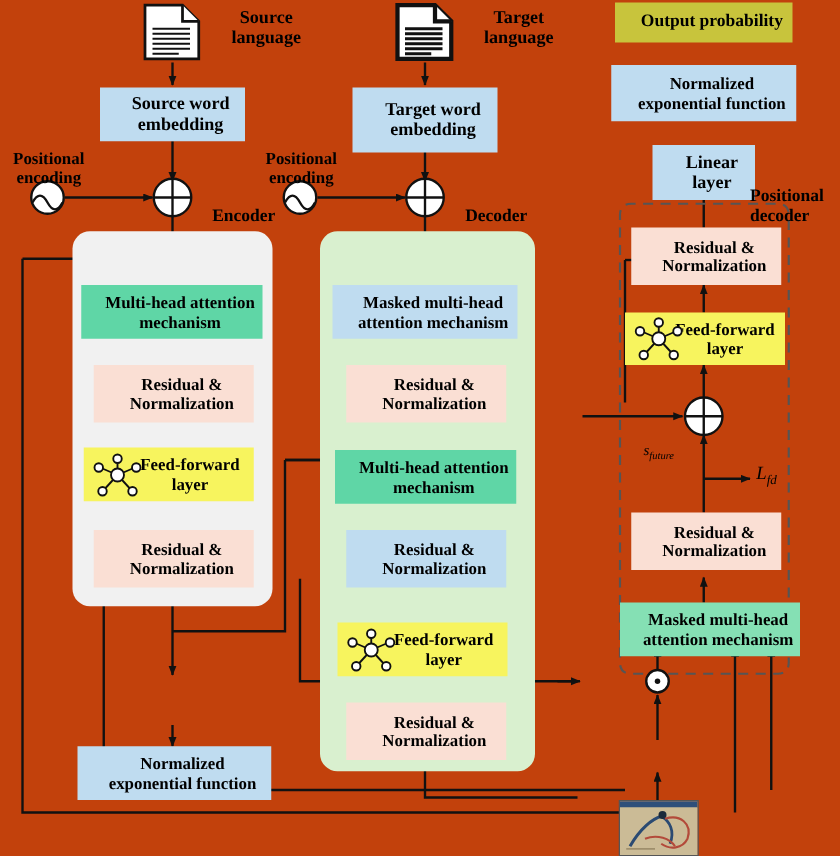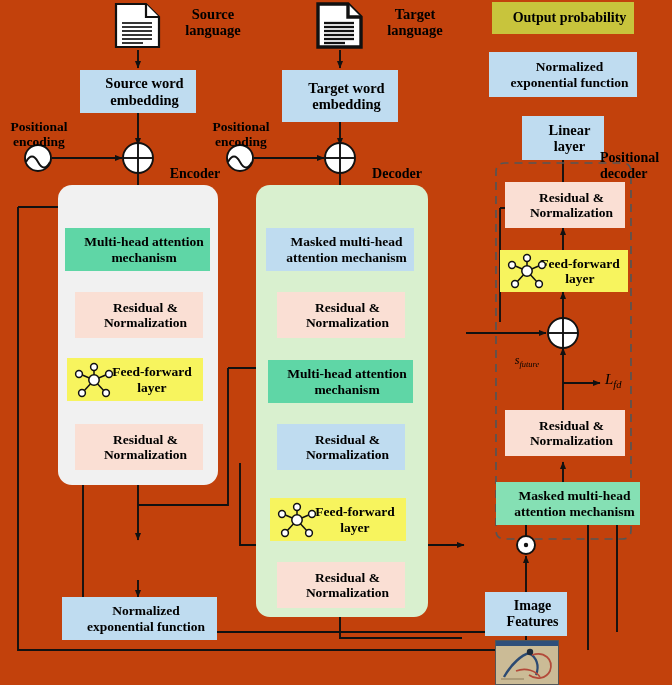--- a/index.html
+++ b/index.html
@@ -405,26 +405,20 @@
         <span>Residual &amp;</span>
         <span>Normalization</span>
       </div>
   </div>
   <div class="node" style="left:496px;top:482px;width:144px;height:43px;background:#85e0b4;font-size:13.5px;">
     <div>
         <span>Masked multi-head</span>
         <span>attention mechanism</span>
       </div>
   </div>
-  <div class="node" style="left:485px;top:592px;width:82px;height:44px;background:#bfdcf0;font-size:14px;">
-    <div>
-        <span>Image</span>
-        <span>Features</span>
-      </div>
-  </div>
 
   <div class="thumb" style="left:495px;top:640px;width:62px;height:43px;">
     <div class="sky"></div>
     <div class="floor"></div>
     <svg width="62" height="43" viewBox="0 0 62 43" style="position:absolute;left:0;top:0;">
       <path d="M8 36 C16 22 26 14 33 12" stroke="#2b4a72" stroke-width="2.4" fill="none"></path>
       <path d="M33 12 C40 16 44 24 40 34" stroke="#2b4a72" stroke-width="2.2" fill="none"></path>
       <circle cx="34" cy="11" r="3.2" fill="#1c2a3a"></circle>
       <path d="M36 14 C48 10 58 18 54 30 C50 38 40 39 33 34" stroke="#b34a3a" stroke-width="1.7" fill="none"></path>
       <path d="M20 30 C30 26 40 30 44 36" stroke="#b34a3a" stroke-width="1.6" fill="none"></path>

